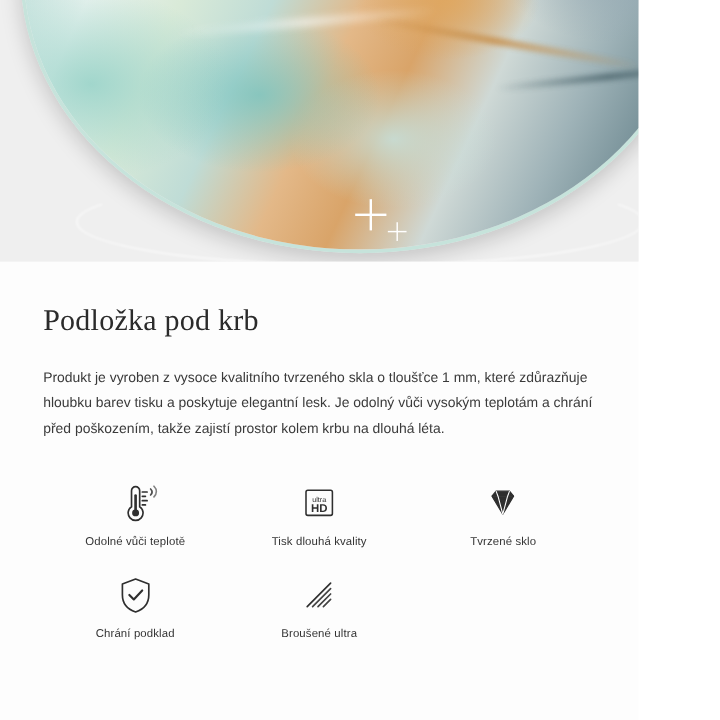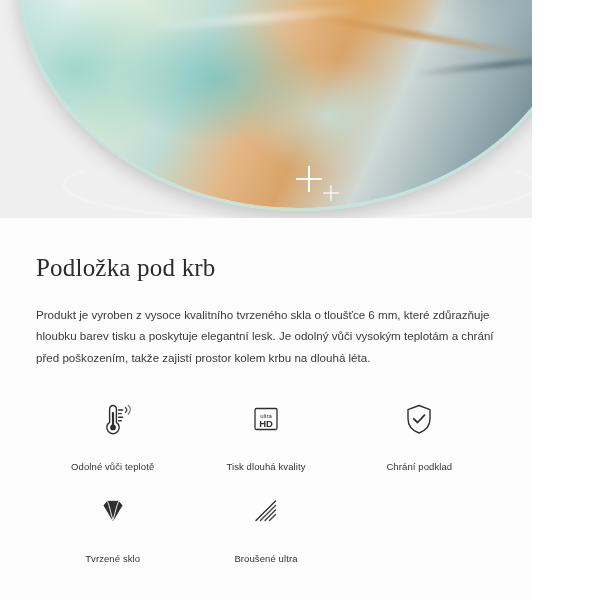--- a/index.html
+++ b/index.html
@@ -161,21 +161,21 @@
     justify-content: flex-start;
   }
   .feature-icon {
     width: 52px;
     height: 46px;
     display: flex;
     align-items: center;
     justify-content: center;
   }
   .feature-label {
-    margin-top: 19px;
+    margin-top: 4px;
     font-size: 9.5px;
     color: #333333;
     text-align: center;
     letter-spacing: .1px;
   }
   svg { display: block; }
 </style>
 </head>
 <body>
 
@@ -197,21 +197,21 @@
     <div class="sparkle sp1"></div>
     <div class="sparkle sp2"></div>
   </div>
 
   <div class="content">
 
     <h1 class="headline">
       <span>Podložka pod krb</span>
     </h1>
 
-    <p class="paragraph">Produkt je vyroben z vysoce kvalitního tvrzeného skla o tloušťce 6 mm, které zdůrazňuje hloubku barev tisku a poskytuje elegantní lesk. Je odolný vůči vysokým teplotám a chrání před poškozením, takže zajistí prostor kolem krbu na dlouhá léta.</p>
+    <p class="paragraph">Produkt je vyroben z vysoce kvalitního tvrzeného skla o tloušťce 1 mm, které zdůrazňuje hloubku barev tisku a poskytuje elegantní lesk. Je odolný vůči vysokým teplotám a chrání před poškozením, takže zajistí prostor kolem krbu na dlouhá léta.</p>
 
     <div class="features">
 
       <div class="feature">
         <div class="feature-icon">
           <svg width="44" height="44" viewBox="0 0 44 44" fill="none" stroke="#2f2f2f" stroke-width="1.4" stroke-linecap="round">
             <path d="M22 8.5a3.4 3.4 0 0 1 3.4 3.4v13.4a6.2 6.2 0 1 1-6.8 0V11.9A3.4 3.4 0 0 1 22 8.5z"></path>
             <circle cx="22" cy="30.4" r="2.9" fill="#2f2f2f" stroke="none"></circle>
             <line x1="22" y1="16" x2="22" y2="28.5" stroke-width="2.2"></line>
             <line x1="27.6" y1="13" x2="31.6" y2="13"></line>
@@ -231,42 +231,42 @@
             <rect x="11" y="11.5" width="22" height="21" rx="1.5"></rect>
             <text x="22" y="21.2" font-family="Liberation Sans, sans-serif" font-size="6" fill="#2f2f2f" stroke="none" text-anchor="middle">ultra</text>
             <text x="22" y="29.6" font-family="Liberation Sans, sans-serif" font-size="9.5" font-weight="bold" fill="#2f2f2f" stroke="none" text-anchor="middle">HD</text>
           </svg>
         </div>
         <div class="feature-label">Tisk dlouhá kvality</div>
       </div>
 
       <div class="feature">
         <div class="feature-icon">
-          <svg width="44" height="44" viewBox="0 0 44 44" fill="none" stroke="#2f2f2f" stroke-width="1.4" stroke-linecap="round" stroke-linejoin="round">
-            <path d="M22 8.5l11 4.2v9.1c0 7.2-4.7 12-11 14.2-6.3-2.2-11-7-11-14.2v-9.1L22 8.5z"></path>
-            <path d="M16.8 21.8l3.7 3.7 7-7.4" stroke-width="1.8"></path>
-          </svg>
-        </div>
-        <div class="feature-label">Chrání podklad</div>
-      </div>
-
-      <div class="feature">
-        <div class="feature-icon">
           <svg width="44" height="44" viewBox="0 0 44 44" fill="#2f2f2f" stroke="#2f2f2f" stroke-width="1" stroke-linejoin="round">
             <path d="M13 16.5h18L22 31.5 13 16.5z"></path>
             <path d="M13 16.5l3.4-4.2h11.2l3.4 4.2"></path>
             <path d="M16.4 12.3l1.6 4.2M27.6 12.3L26 16.5" stroke="#ffffff" stroke-width="0.9"></path>
             <path d="M18 16.5l4 15 4-15" stroke="#ffffff" stroke-width="0.9" fill="none"></path>
           </svg>
         </div>
         <div class="feature-label">Tvrzené sklo</div>
       </div>
 
       <div class="feature">
         <div class="feature-icon">
+          <svg width="44" height="44" viewBox="0 0 44 44" fill="none" stroke="#2f2f2f" stroke-width="1.4" stroke-linecap="round" stroke-linejoin="round">
+            <path d="M22 8.5l11 4.2v9.1c0 7.2-4.7 12-11 14.2-6.3-2.2-11-7-11-14.2v-9.1L22 8.5z"></path>
+            <path d="M16.8 21.8l3.7 3.7 7-7.4" stroke-width="1.8"></path>
+          </svg>
+        </div>
+        <div class="feature-label">Chrání podklad</div>
+      </div>
+
+      <div class="feature">
+        <div class="feature-icon">
           <svg width="44" height="44" viewBox="0 0 44 44" fill="none" stroke="#2f2f2f" stroke-width="1.4" stroke-linecap="round">
             <path d="M12 31.5L31.5 12"></path>
             <path d="M16.5 31.5L31.5 16.5" opacity="0.9"></path>
             <path d="M21 31.5L31.5 21" opacity="0.9"></path>
             <path d="M25.5 31.5L31.5 25.5" opacity="0.9"></path>
           </svg>
         </div>
         <div class="feature-label">Broušené ultra</div>
       </div>
 

